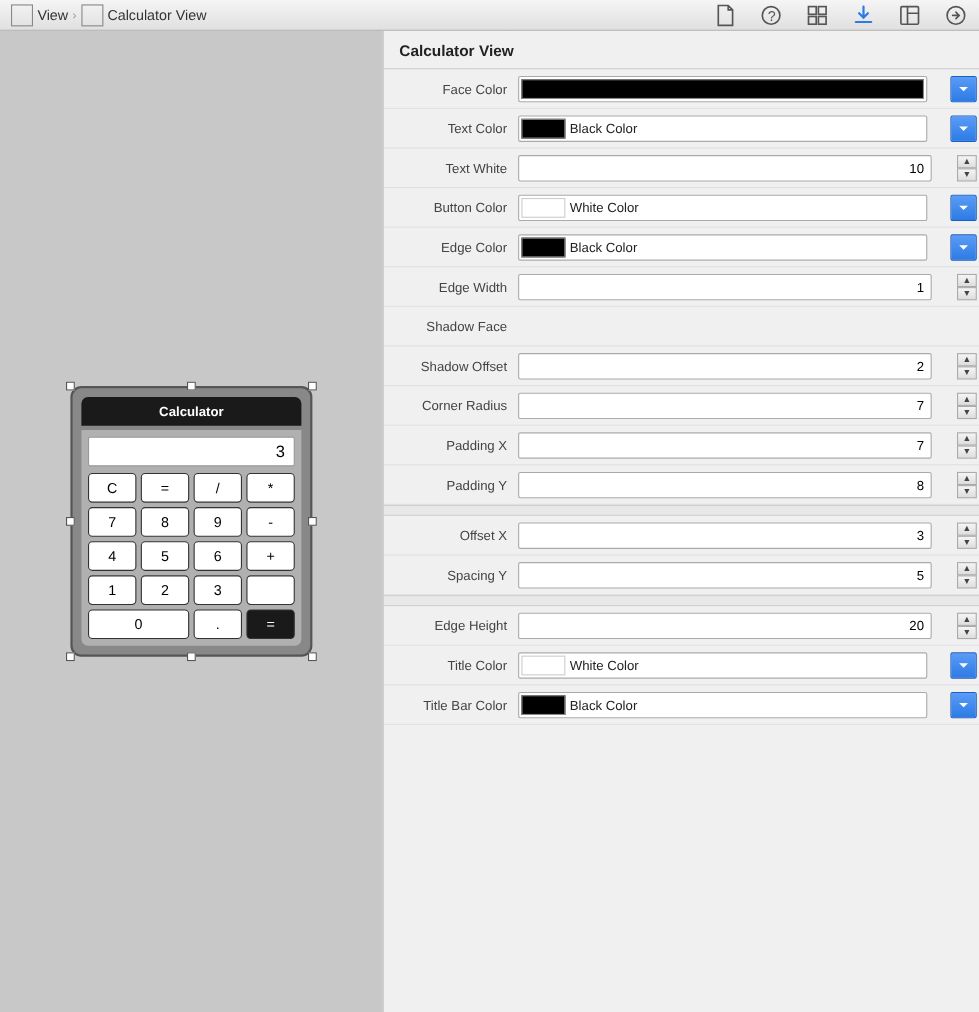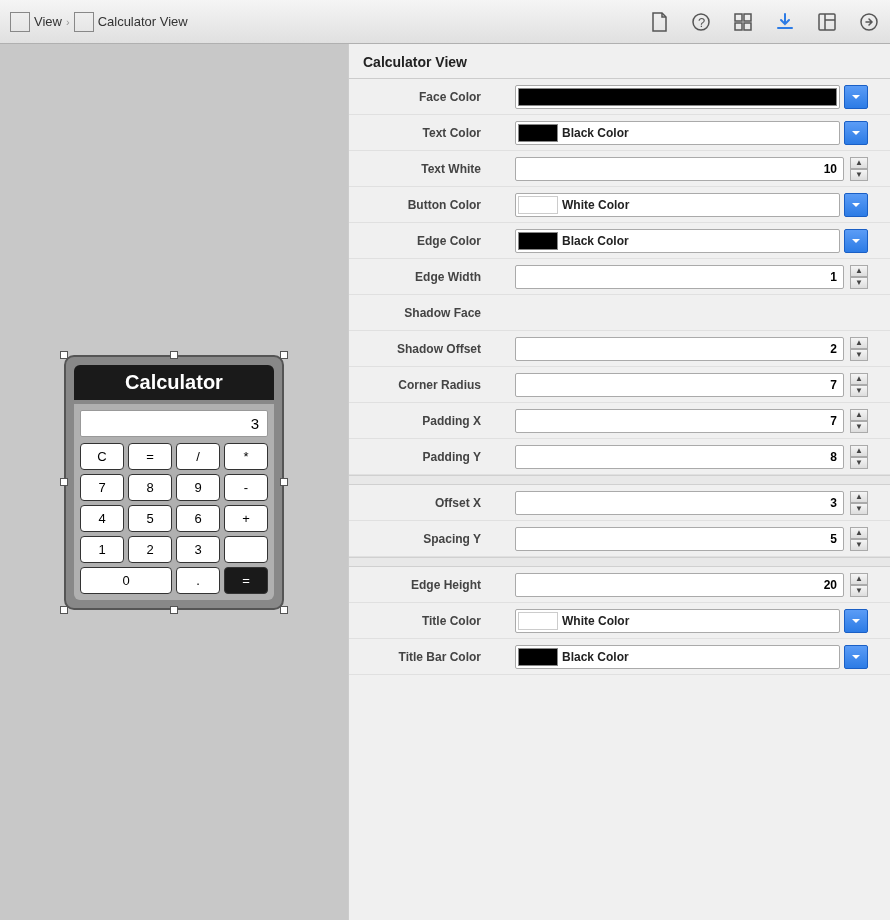--- a/index.html
+++ b/index.html
@@ -1,20 +1,20 @@
 <!DOCTYPE html>
 <html><head>
   <meta charset="utf-8">
   <style>
     * { box-sizing: border-box; margin: 0; padding: 0; }
     body { font-family: -apple-system, "Helvetica Neue", Arial, sans-serif; font-size: 13px; background: #ececec; width: 890px; height: 920px; overflow: hidden; display: flex; flex-direction: column; }
 
     
     .toolbar {
-      height: 44px;
+      height: 28px;
       background: linear-gradient(to bottom, #f5f5f5, #e0e0e0);
       border-bottom: 1px solid #b0b0b0;
       display: flex;
       align-items: center;
       padding: 0 10px;
       justify-content: flex-end;
     }
     .toolbar-left {
       display: flex;
       align-items: center;
@@ -99,21 +99,21 @@
       width: 220px;
       background: #888;
       border-radius: 10px;
       padding: 8px;
       border: 2px solid #555;
     }
     .calc-title {
       background: #1a1a1a;
       color: white;
       text-align: center;
-      font-size: 20px;
+      font-size: 12px;
       font-weight: bold;
       padding: 6px;
       border-radius: 6px 6px 0 0;
       margin-bottom: 4px;
     }
     .calc-body {
       background: #b0b0b0;
       border-radius: 0 0 6px 6px;
       padding: 6px;
     }
@@ -159,38 +159,36 @@
     .props-title {
       font-size: 14px;
       font-weight: 600;
       color: #222;
       padding: 10px 14px 8px 14px;
       border-bottom: 1px solid #ccc;
     }
     .prop-row {
       display: flex;
       align-items: center;
-      padding: 5px 22px;
+      padding: 5px 2px;
       border-bottom: 1px solid #e0e0e0;
       min-height: 36px;
-      font-weight: bold;
     }
     .prop-label {
       width: 120px;
       text-align: right;
       color: #444;
       font-size: 12px;
       padding-right: 10px;
       flex-shrink: 0;
     }
     .prop-control {
       flex: 1;
       display: flex;
-      gap: 4px;
-      margin-left: 24px;
+      gap: 21px;
     }
     .color-field {
       display: flex;
       align-items: center;
       flex: 1;
       border: 1px solid #aaa;
       background: white;
       height: 24px;
       border-radius: 2px;
       padding: 0 2px;

